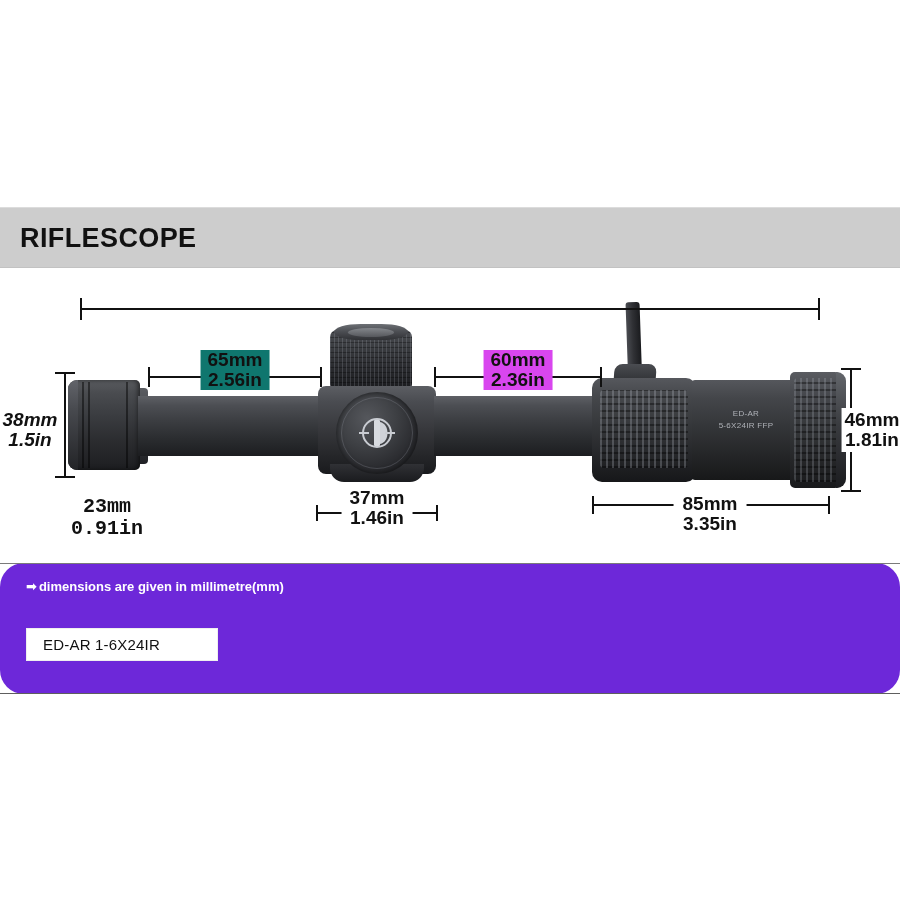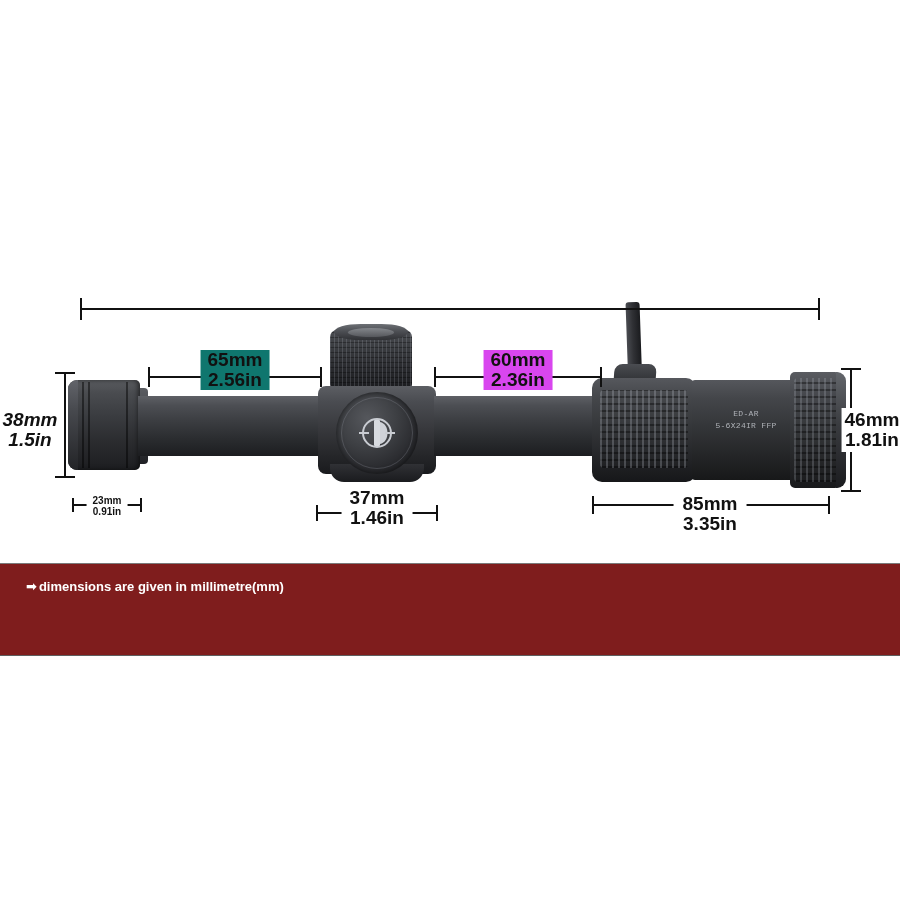--- a/index.html
+++ b/index.html
@@ -30,25 +30,25 @@
   
   .dim-line{position:absolute;background:#111;height:2px;}
   .dim-vline{position:absolute;background:#111;width:2px;}
   .tick-v{position:absolute;width:2px;background:#111;}   
   .tick-h{position:absolute;height:2px;background:#111;}  
 
   .dim-label{
     position:absolute;font-size:19px;font-weight:bold;color:#111;
     line-height:1.06;text-align:center;white-space:nowrap;
   }
-  .dim-label.small{font-size:10px;line-height:1.08;}
+  .dim-label.small{font-size:20px;line-height:1.08;font-family:Liberation Mono, monospace;}
   .dim-label span{display:block;}
 
   
-  .scope{position:absolute;left:0;top:0;width:900px;height:295px;font-family:Liberation Mono, monospace;}
+  .scope{position:absolute;left:0;top:0;width:900px;height:295px;}
 
   .part{position:absolute;}
 
   
   .obj-bell{
     left:68px;top:112px;width:72px;height:90px;border-radius:9px 5px 5px 9px;
     background:linear-gradient(180deg,#5a5c60 0%,#4a4c50 14%,#3a3c40 40%,#2a2b2e 70%,#1d1e21 100%);
     box-shadow:inset -2px 0 5px rgba(0,0,0,.55);
   }
   .obj-bell .ring{position:absolute;top:2px;bottom:2px;width:2px;background:rgba(0,0,0,.45);}
@@ -161,22 +161,23 @@
 
   .body-print{
     position:absolute;left:700px;top:140px;width:92px;
     text-align:center;color:#b9bcc2;font-size:8px;line-height:1.45;
     letter-spacing:.3px;opacity:.92;
   }
   .body-print span{display:block;}
 
   
   .footer-band{
-    position:absolute;left:0;top:563px;width:900px;height:93px;
-    background:#7f1d1d;
+    position:absolute;left:0;top:563px;width:900px;height:131px;
+    background:#6d28d9;
+    border-radius:24px;
   }
   .footer-band .fb-top{position:absolute;left:0;top:0;width:100%;height:1px;background:#7a7a7a;}
   .footer-band .fb-bot{position:absolute;left:0;bottom:0;width:100%;height:1px;background:#5e5e5e;}
   .footer-note{
     position:absolute;left:26px;top:16px;
     color:#ffffff;font-size:13px;font-weight:bold;white-space:nowrap;
   }
   .arrow-glyph{display:inline-block;margin-right:2px;}
   .model-chip{
     position:absolute;left:26px;top:65px;
@@ -184,20 +185,25 @@
     padding:7px 14px 7px 16px;
     font-size:15px;white-space:nowrap;letter-spacing:.2px;
     border:1px solid #efefef;min-width:160px;
   }
 </style>
 </head>
 <body>
 
 <div id="page">
 
+  <div class="header-band">
+    <div class="edge-top"></div>
+    <div class="edge-bot"></div>
+    <div class="page-title">RIFLESCOPE</div>
+  </div>
 
   <div class="diagram">
 
     <div class="scope">
 
       <div class="part tube-taper"></div>
       <div class="part obj-bell">
         <div class="ring" style="left:14px"></div>
         <div class="ring" style="left:20px"></div>
         <div class="ring" style="left:58px"></div>
@@ -307,15 +313,16 @@
   </div>
 
   <div class="footer-band">
     <div class="fb-top"></div>
     <div class="fb-bot"></div>
 
     <div class="footer-note">
       <span class="arrow-glyph">➡</span><span>dimensions are given in millimetre(mm)</span>
     </div>
 
+    <div class="model-chip">ED-AR 1-6X24IR</div>
   </div>
 
 </div>
 
 </body></html>

